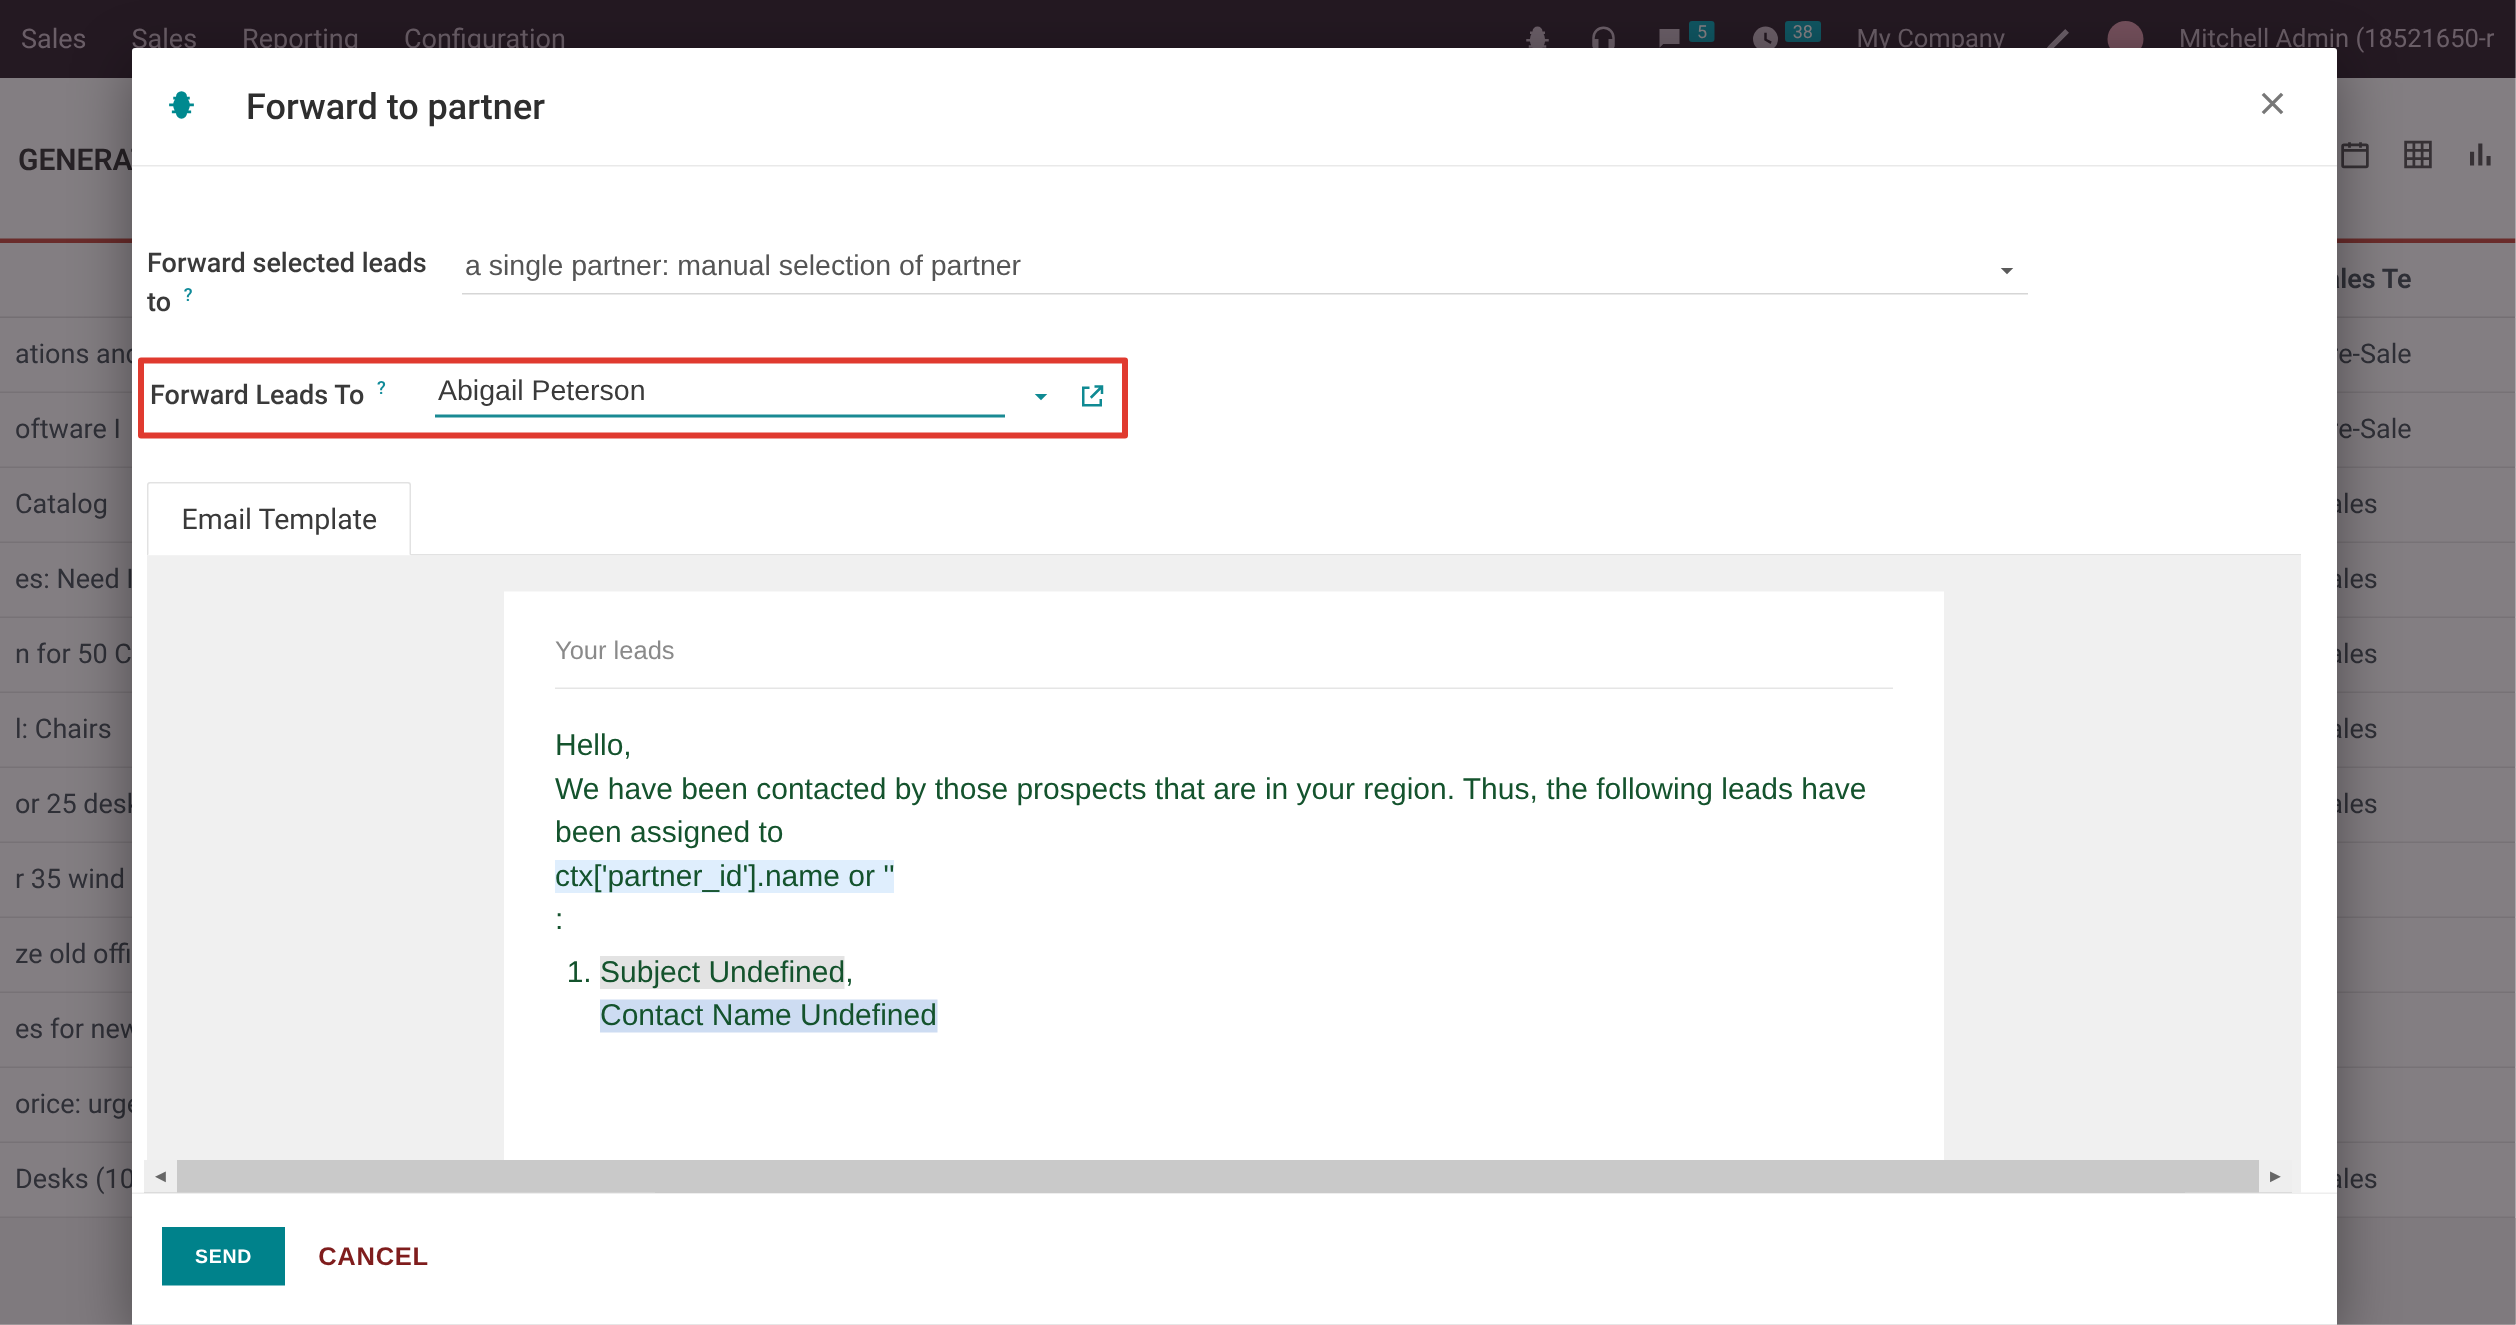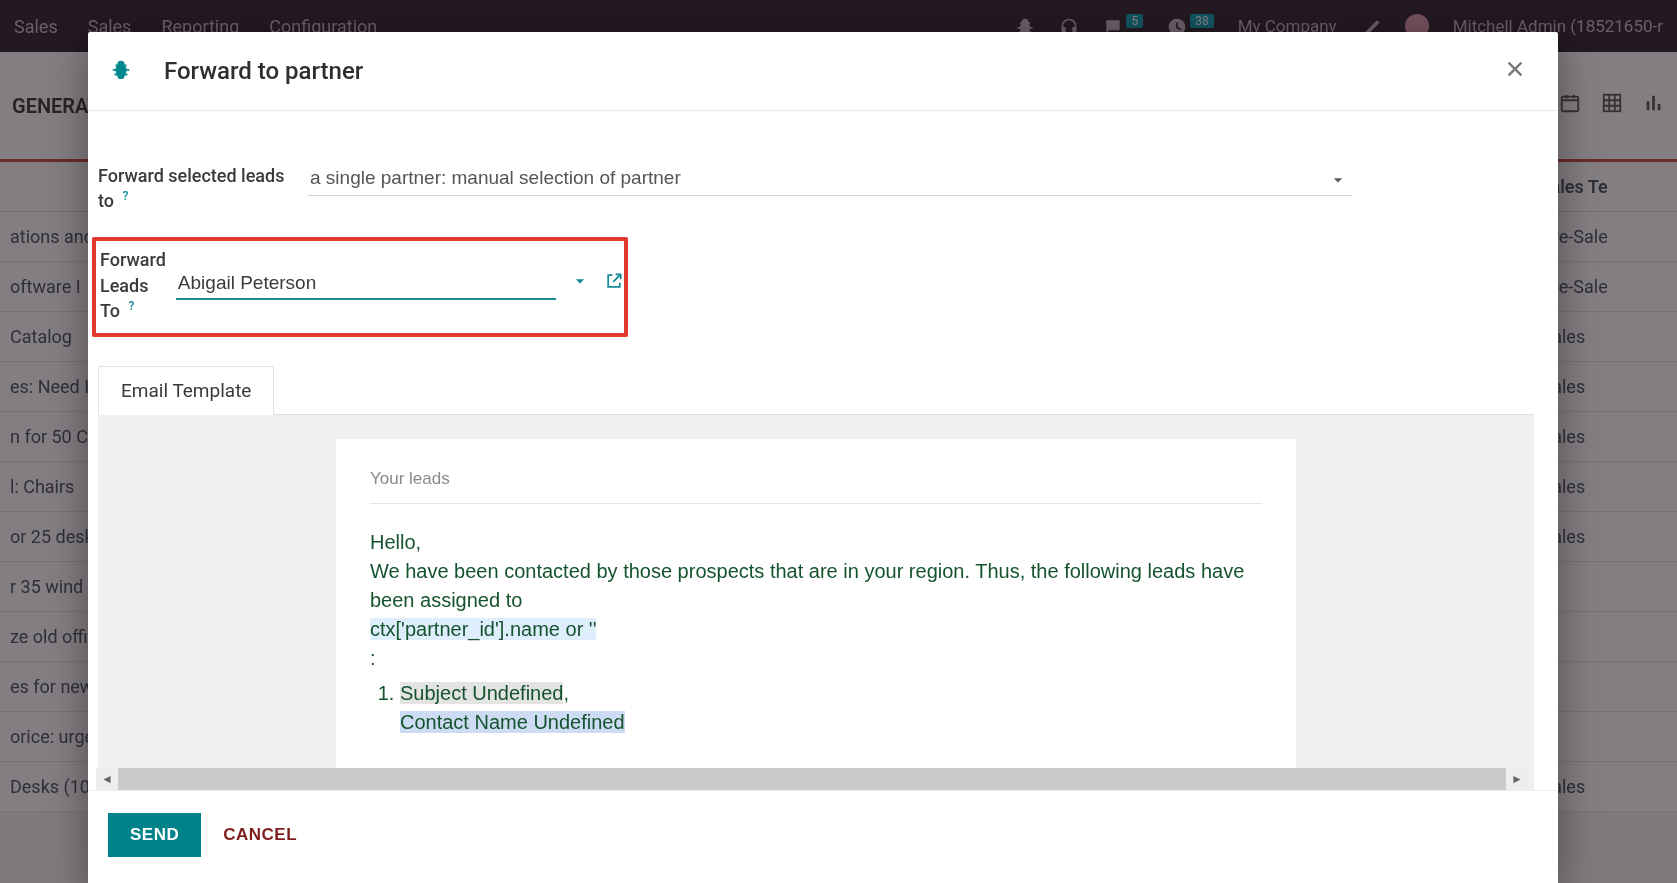--- a/index.html
+++ b/index.html
@@ -75,28 +75,28 @@
     font-size:19px; color:#555; padding:4px 24px 6px 2px; background:transparent;
     appearance:none; outline:none;
   }
   .select-wide-wrap { position:relative; width:1044px; }
   .select-wide-wrap .chev { position:absolute; right:4px; top:6px; color:#5a5a5a; pointer-events:none; }
 
   
   .hl-row {
     border:4px solid #e03a2f; border-radius:2px;
     padding:6px 10px 10px 4px; margin: 18px 16px 28px -6px;
-    display:flex; align-items:center; width:536px;
+    display:flex; align-items:center; width:660px;
   }
   .hl-row .form-label { width:190px; }
   .leadsto-input {
     width:380px; border:none; border-bottom:2px solid #1a8a93;
     font-size:19px; color:#3a3a3a; padding:2px 24px 4px 2px; outline:none;
   }
-  .leadsto-wrap { position:relative; display:flex; gap:14px;}
+  .leadsto-wrap { position:relative; display:flex; align-items:center; gap:14px;}
   .leadsto-wrap .chev { color:#0f8a93; cursor:pointer;}
   .leadsto-wrap .ext { color:#0f8a93; cursor:pointer;}
 
   
   .tabs { display:flex; border-bottom:1px solid #e2e2e2; margin-top:18px;}
   .tab {
     padding:12px 22px; font-size:19px; color:#3a3a3a;
     border:1px solid #e2e2e2; border-bottom:1px solid #fff;
     border-radius:2px 2px 0 0; background:#fff; position:relative; top:1px;
   }
@@ -126,21 +126,21 @@
   }
   .hscroll .arrow { width:22px; text-align:center; color:#666; font-size:12px; cursor:pointer;}
   .hscroll .track { flex:1; height:100%; background:#c9c9c9; }
 
   .modal-footer {
     padding:22px 20px 28px 20px; display:flex; align-items:center; gap:22px;
     border-top:1px solid #eee; background:#fff;
   }
   .btn-primary {
     background:#00828b; color:#fff; border:none; padding:12px 22px;
-    font-size:17px; font-weight:600; cursor:pointer; letter-spacing:0.5px;
+    font-size:13px; font-weight:600; cursor:pointer; letter-spacing:0.5px;
   }
   .btn-link {
     background:none; border:none; color:#7f1d1d; font-size:17px; font-weight:600;
     cursor:pointer; letter-spacing:0.5px;
   }
 
   
   svg.ic { width:20px; height:20px; vertical-align:middle; }
   svg.ic-lg { width:22px; height:22px; }
 </style>

